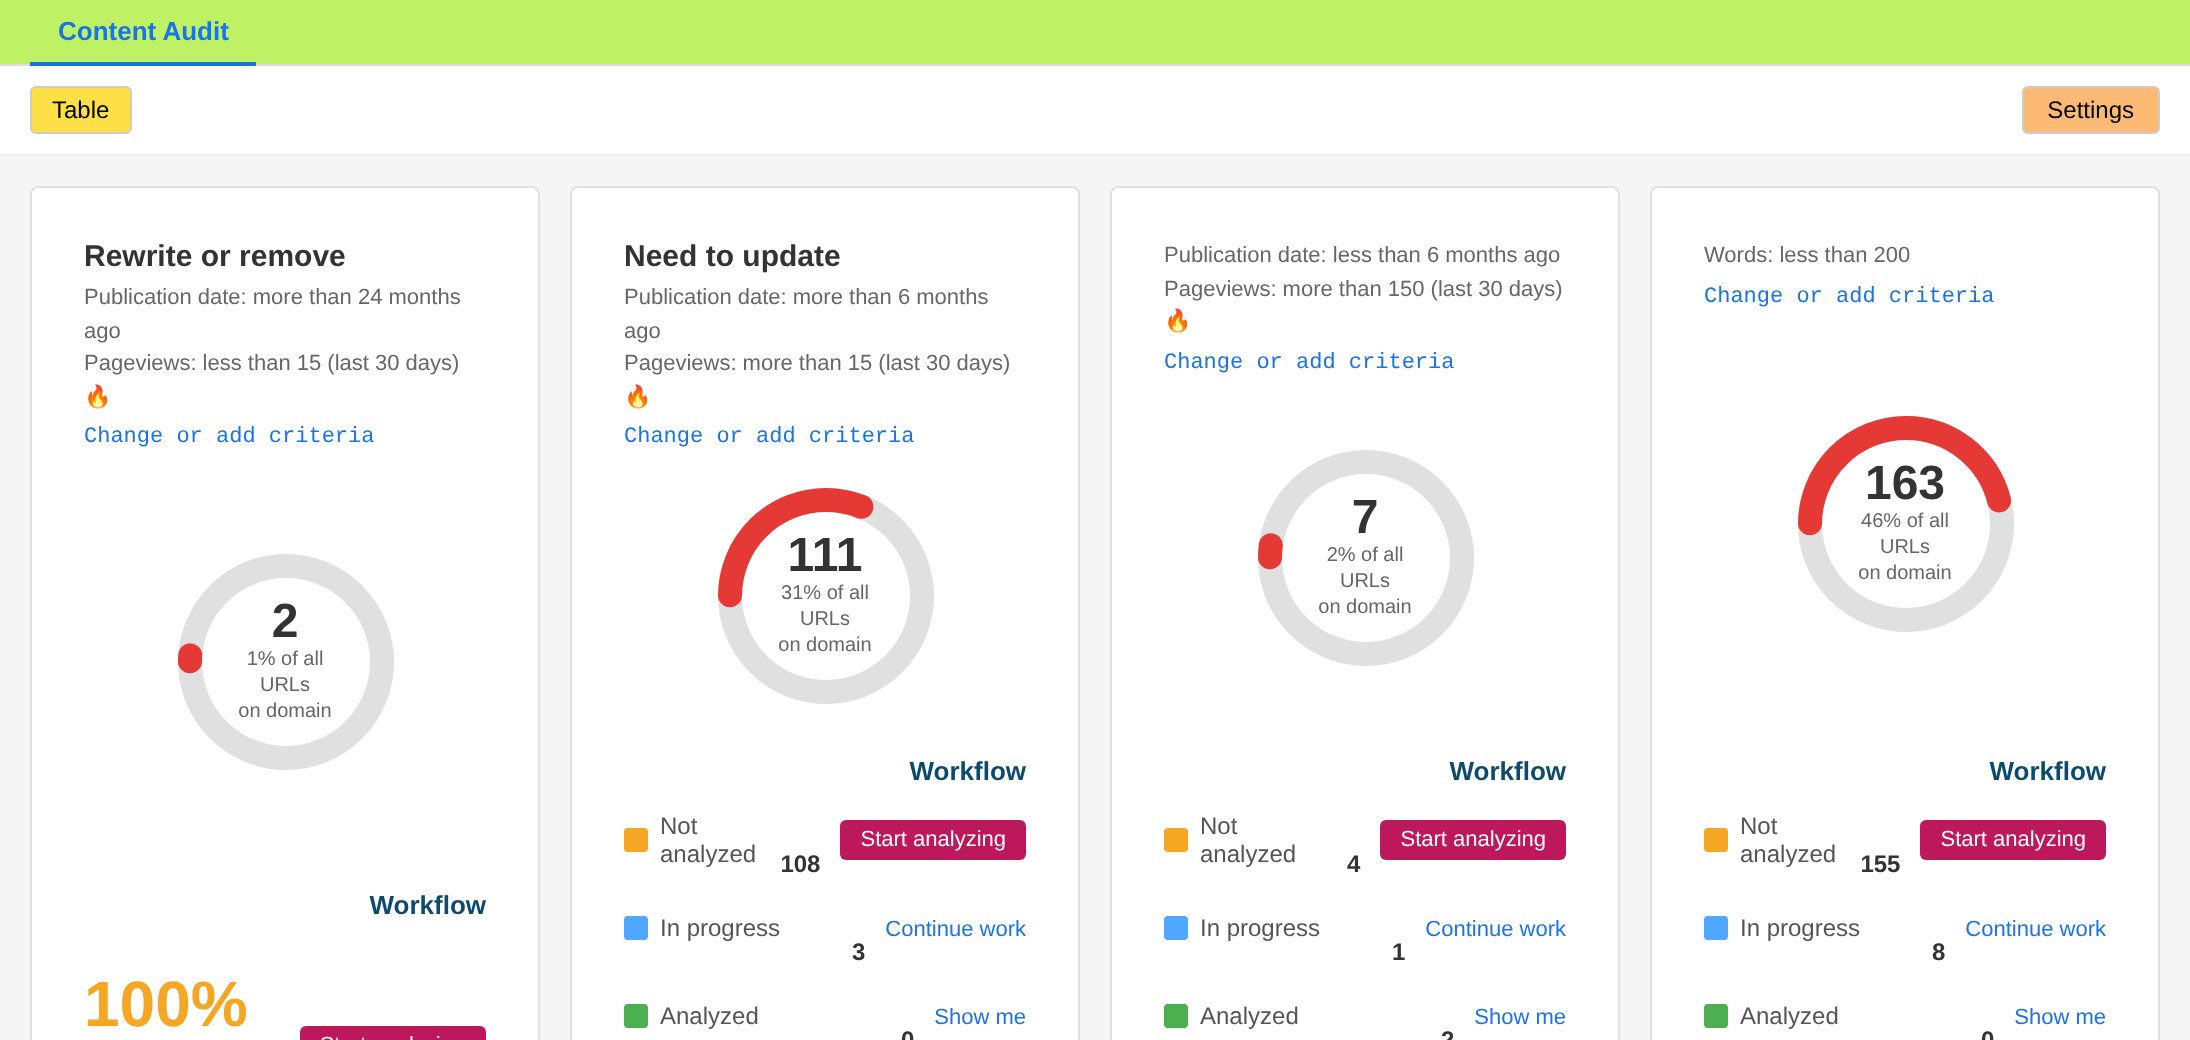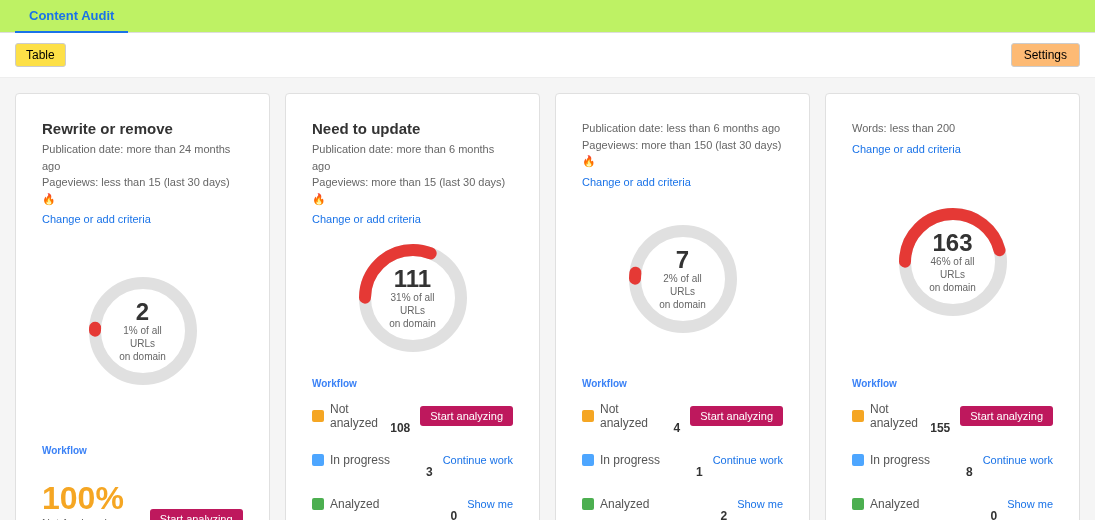--- a/index.html
+++ b/index.html
@@ -15,32 +15,32 @@
     .btn-tab.active { background: #fff; border-color: #1a73e8; color: #1a73e8; }
     .badge-green { background: #28a745; color: #fff; font-size: 10px; padding: 1px 5px; border-radius: 8px; font-weight: bold; }
     .btn-settings { padding: 4px 12px; border: 1px solid #ccc; background: #fdba74; cursor: pointer; font-size: 12px; border-radius: 3px; }
 
     .cards-area { padding: 15px; display: flex; gap: 15px; }
 
     .card { background: #fff; border: 1px solid #e0e0e0; border-radius: 4px; flex: 1; padding: 26px; display: flex; flex-direction: column; min-width: 0; }
 
     .card-title { font-size: 15px; font-weight: bold; color: #333; margin-bottom: 4px; }
     .card-subtitle { font-size: 11px; color: #666; line-height: 1.5; }
-    .change-link { color: #1a73e8; font-size: 11px; text-decoration: none; cursor: pointer; display: inline-block; margin-top: 4px; }
+    .change-link { color: #1a73e8; font-size: 11px; text-decoration: none; cursor: pointer; display: inline-block; margin-top: 4px; font-family: Liberation Mono, monospace; }
 
     .chart-area { display: flex; justify-content: center; align-items: center; padding: 10px 0; flex: 1; }
 
     .donut-container { position: relative; width: 120px; height: 120px; }
     .donut-container svg { width: 120px; height: 120px; }
     .donut-center { position: absolute; top: 50%; left: 50%; transform: translate(-50%, -50%); text-align: center; }
     .donut-number { font-size: 24px; font-weight: bold; color: #333; line-height: 1; }
     .donut-label { font-size: 10px; color: #666; text-align: center; line-height: 1.3; }
 
     .workflow-section { margin-top: 10px; }
-    .workflow-title { font-size: 10px; font-weight: bold; margin-bottom: 8px; color: #3b82f6; }
+    .workflow-title { font-size: 13px; font-weight: bold; margin-bottom: 8px; color: #0c4a6e; text-align: right; }
 
     .big-percent { font-size: 32px; font-weight: bold; color: #f5a623; }
     .big-percent-label { font-size: 11px; color: #666; }
 
     .workflow-row { display: flex; align-items: center; gap: 6px; margin-bottom: 6px; font-size: 12px; }
     .workflow-row .dot { width: 12px; height: 12px; border-radius: 2px; flex-shrink: 0; }
     .dot-orange { background: #f5a623; }
     .dot-blue { background: #4da6ff; }
     .dot-green { background: #4caf50; }
     .workflow-row .wf-label { flex: 1; color: #555; }

